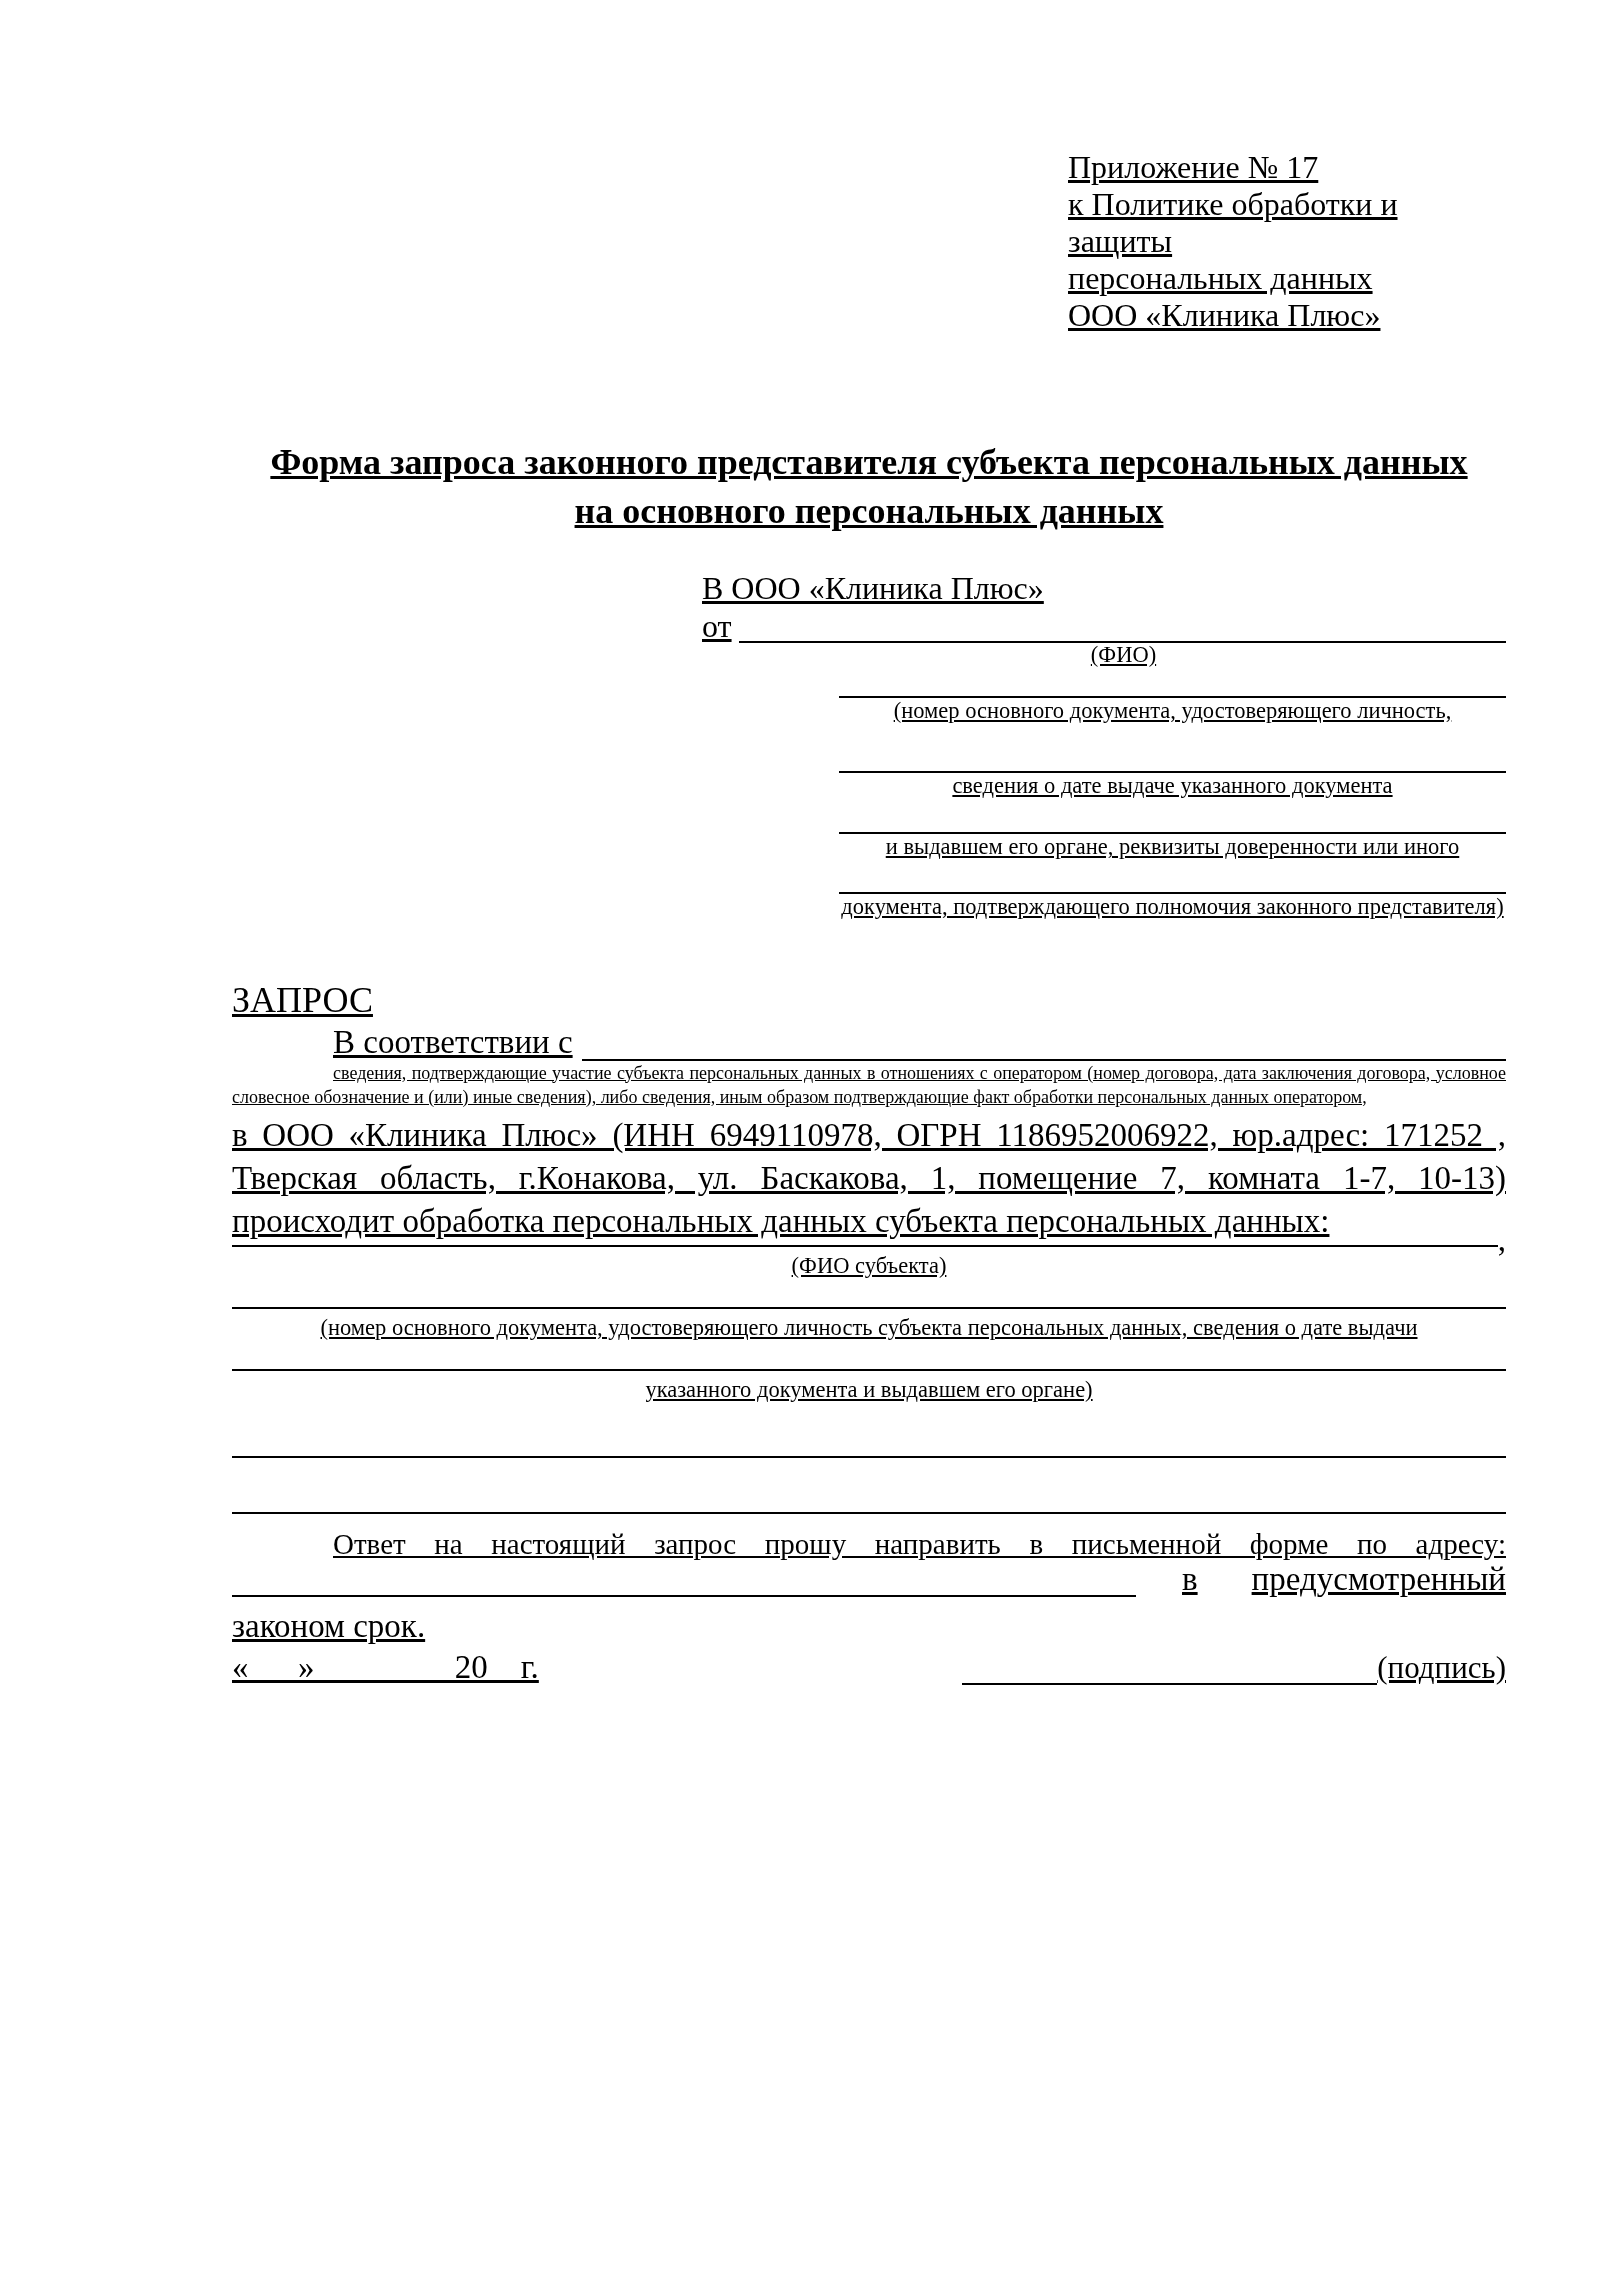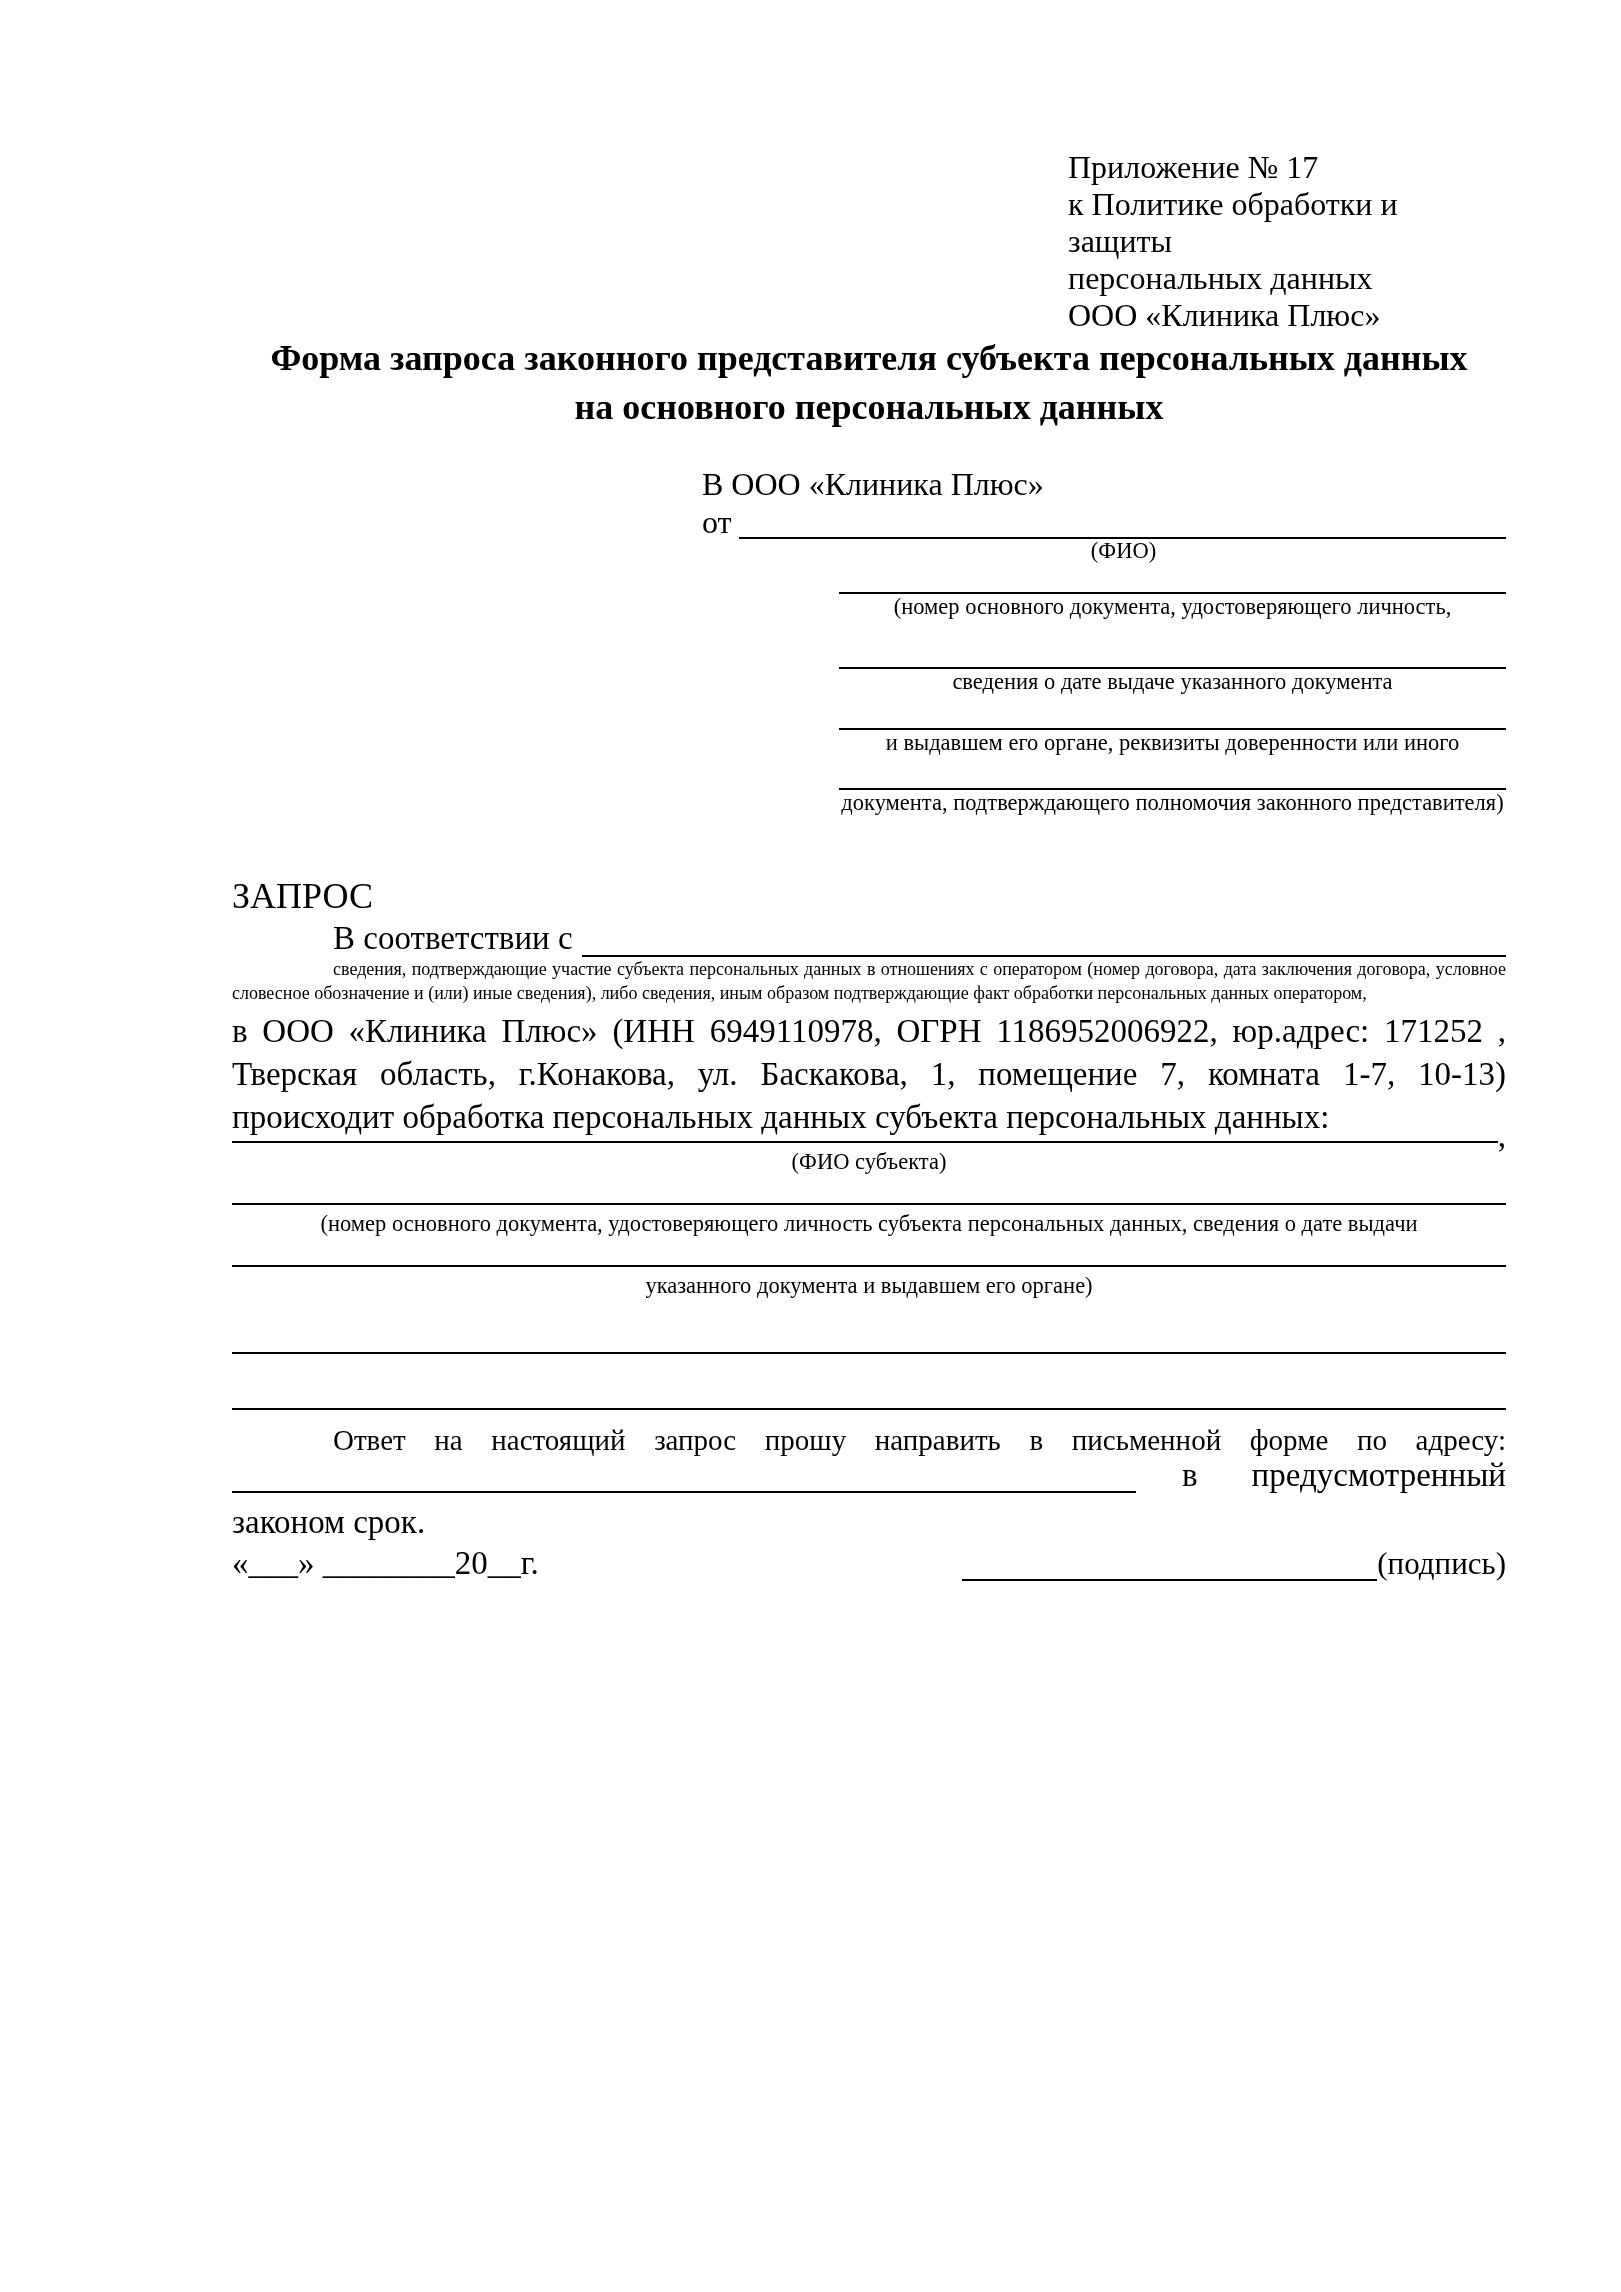--- a/index.html
+++ b/index.html
@@ -3,24 +3,24 @@
 <meta charset="utf-8">
 <style>
   html,body{margin:0;padding:0;background:#ffffff;}
   .page{
     position:relative;
     width:1621px;height:2293px;
     background:#ffffff;color:#000;
     font-family:"Liberation Serif","DejaVu Serif",serif;
     overflow:hidden;
   }
-  .content{position:absolute;left:232px;top:0;width:1274px;}
+  .content{position:absolute;left:232px;top:0;width:1274px;text-decoration:underline;}
 
   .appendix{margin-top:149px;margin-left:836px;font-size:32px;line-height:37px;}
-  .title{text-align:center;font-weight:bold;font-size:36px;line-height:49px;}
+  .title{margin-top:104px;text-align:center;font-weight:bold;font-size:36px;line-height:49px;}
 
   .addressee{margin-top:33px;margin-left:470px;width:804px;font-size:32px;}
   .addr-to{line-height:39px;}
   .from-row{display:flex;height:35px;}
   .from-row .lbl{flex:0 0 auto;padding-right:7.8px;}
   .fill{flex:1 1 auto;border-bottom:2.9px solid #000;}
   .caption{font-size:22.5px;line-height:25.5px;text-align:center;}
   .fio-cap{padding-left:39px;height:23.5px;line-height:23.5px;}
   .grp{margin-left:137px;}
   .u1{height:19.6px;border-bottom:2.9px solid #000;margin-top:9.8px;}

